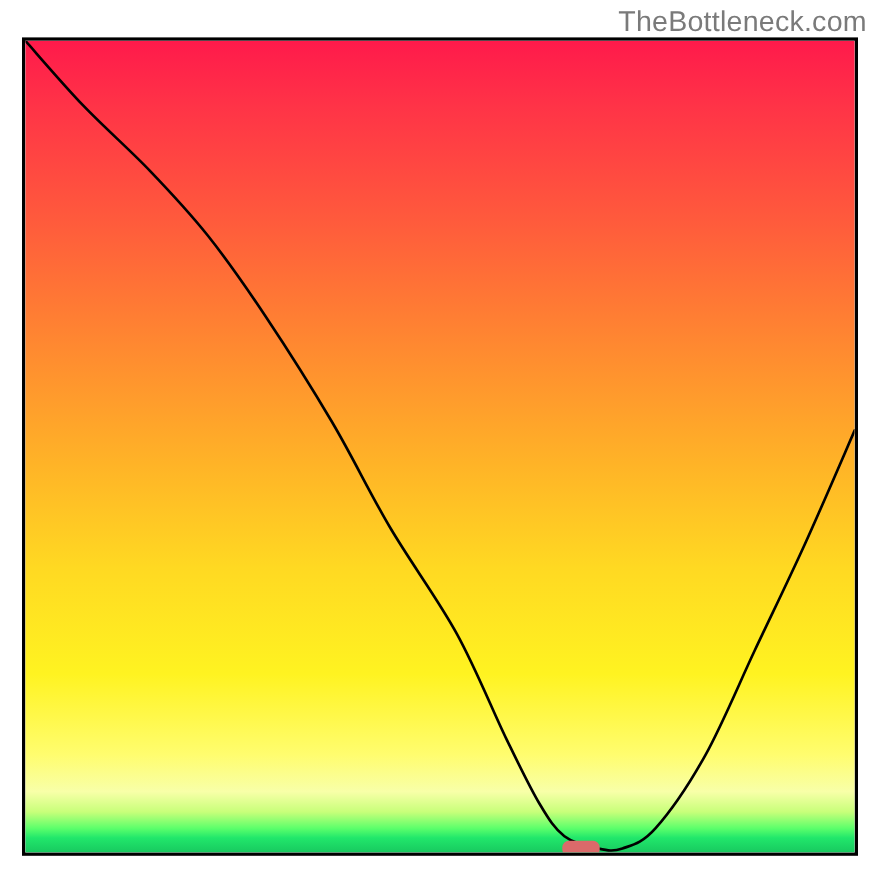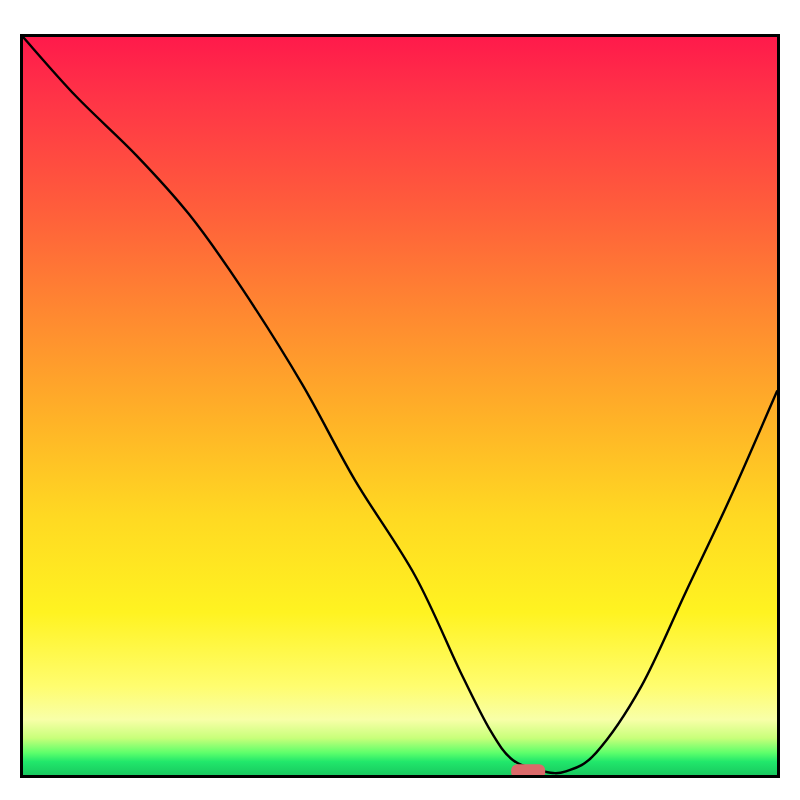--- a/index.html
+++ b/index.html
@@ -72,20 +72,21 @@
   .marker {
     fill: #db6a6a;
     stroke: none;
   }
 </style>
 </head>
 <body>
 
 <div class="container">
 
+  <div class="watermark">TheBottleneck.com</div>
 
   <div class="plot-frame">
     <div class="gradient-bg"></div>
 
     <svg class="curve-svg" viewBox="0 0 754 738" preserveAspectRatio="none">
       <path class="curve-path" d="M 0.00 0.00 C 8.80 9.84, 33.93 39.36, 52.78 59.04 C 71.63 78.72, 94.25 98.40, 113.10 118.08 C 131.95 137.76, 148.29 154.98, 165.88 177.12 C 183.47 199.26, 199.81 222.63, 218.66 250.92 C 237.51 279.21, 260.13 314.88, 278.98 346.86 C 297.83 378.84, 312.91 410.82, 331.76 442.80 C 350.61 474.78, 374.49 506.76, 392.08 538.74 C 409.67 570.72, 424.75 608.85, 437.32 634.68 C 449.89 660.51, 458.68 678.96, 467.48 693.72 C 476.28 708.48, 481.30 716.48, 490.10 723.24 C 498.90 730.00, 511.46 732.46, 520.26 734.31 C 529.06 736.15, 534.08 737.38, 542.88 734.31 C 551.68 731.23, 560.47 730.00, 573.04 715.86 C 585.61 701.72, 603.20 676.50, 618.28 649.44 C 633.36 622.38, 648.44 585.48, 663.52 553.50 C 678.60 521.52, 693.68 490.77, 708.76 457.56 C 723.84 424.35, 746.46 371.46, 754.00 354.24" id="curvePath"></path>
       <rect class="marker" id="markerRect" rx="6" ry="6" width="34" height="14" x="488.18" y="727.31"></rect>
     </svg>
   </div>
 </div>

